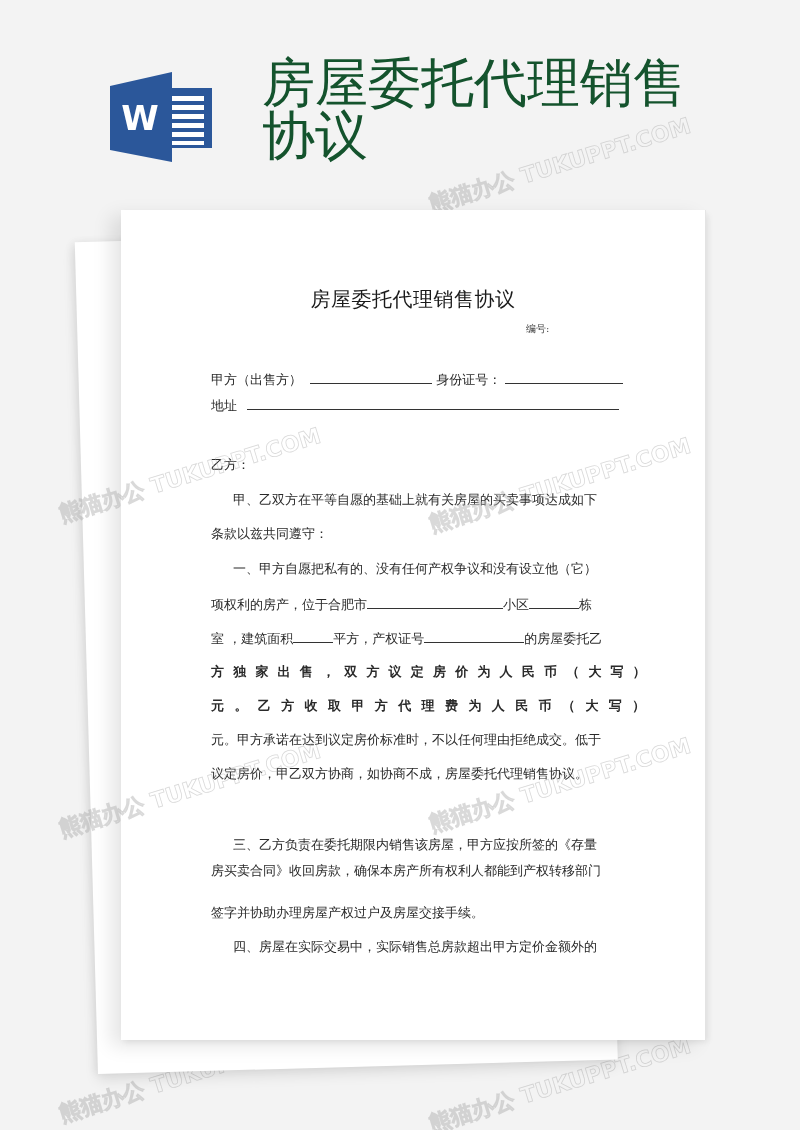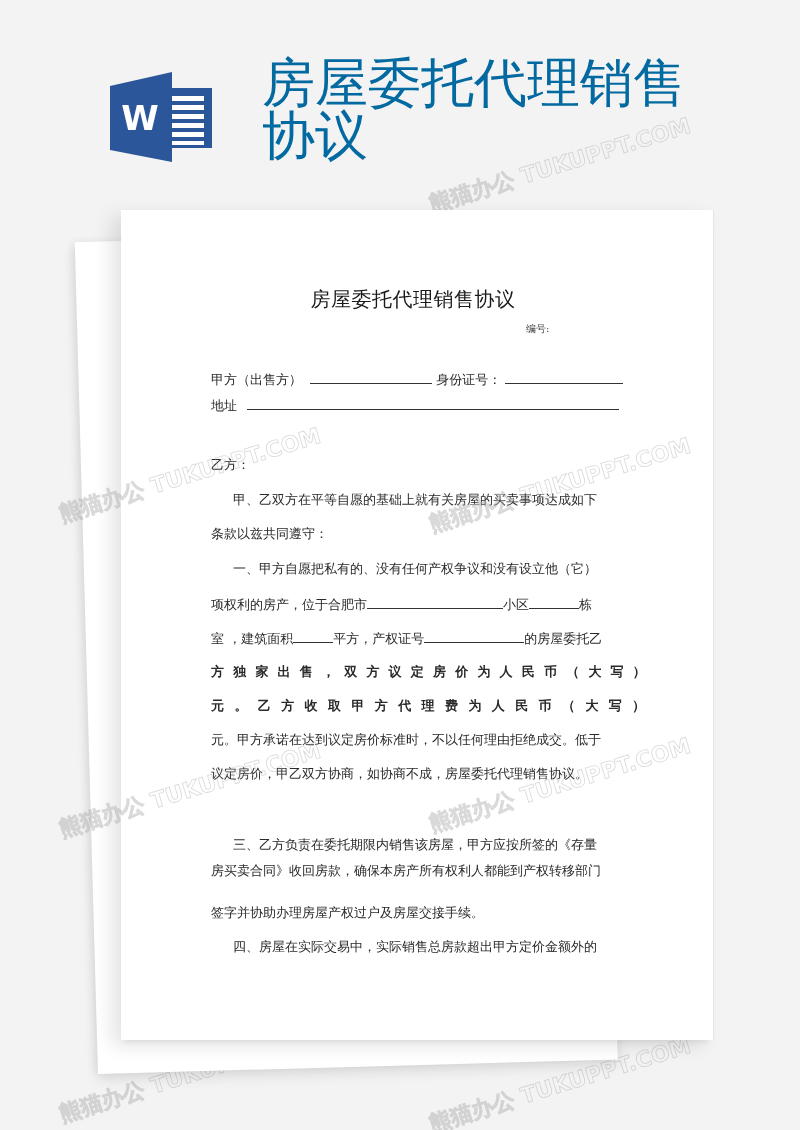--- a/index.html
+++ b/index.html
@@ -5,41 +5,40 @@
     html, body { margin: 0; padding: 0; }
     body {
       width: 800px; height: 1130px; overflow: hidden; position: relative;
       background: #f3f3f3;
       font-family: "DejaVu Serif", "Liberation Serif", serif;
     }
     
     .word-icon { position: absolute; left: 110px; top: 70px; width: 104px; height: 92px; }
     .hero-title {
       position: absolute; left: 262px; top: 56px; width: 440px;
-      color: #0369a1;
+      color: #14532d;
       font-family: "DejaVu Sans", "Liberation Sans", sans-serif;
       font-size: 53px; line-height: 53px; letter-spacing: 0px; font-weight: normal;
     }
     
     .sheet-back {
       position: absolute; left: 98px; top: 242px; width: 520px; height: 832px;
       background: #ffffff;
       transform: rotate(-1.6deg); transform-origin: left bottom;
       box-shadow: 0 6px 14px rgba(0,0,0,0.10), -3px 0 8px rgba(0,0,0,0.06);
     }
     .sheet-mid {
       position: absolute; left: 122px; top: 212px; width: 584px; height: 828px;
       background: #fbfbfb;
       box-shadow: 2px 2px 6px rgba(0,0,0,0.08);
     }
     .sheet-front {
       position: absolute; left: 121px; top: 210px; width: 584px; height: 830px;
       background: #ffffff;
       box-shadow: -10px 6px 18px rgba(0,0,0,0.10), 1px 0 0 #e6e6e6;
-      padding-left: 8px;
     }
     .doc {
       position: absolute; left: 0; top: 0; width: 584px; height: 830px;
       color: #2a2a2a; font-size: 13px;
     }
     .doc-title {
       position: absolute; left: 0; width: 584px; top: 76px; text-align: center;
       font-size: 20px; color: #1a1a1a; letter-spacing: 0.5px;
     }
     .doc-no { position: absolute; left: 405px; top: 112px; font-size: 10px; color: #444; }

